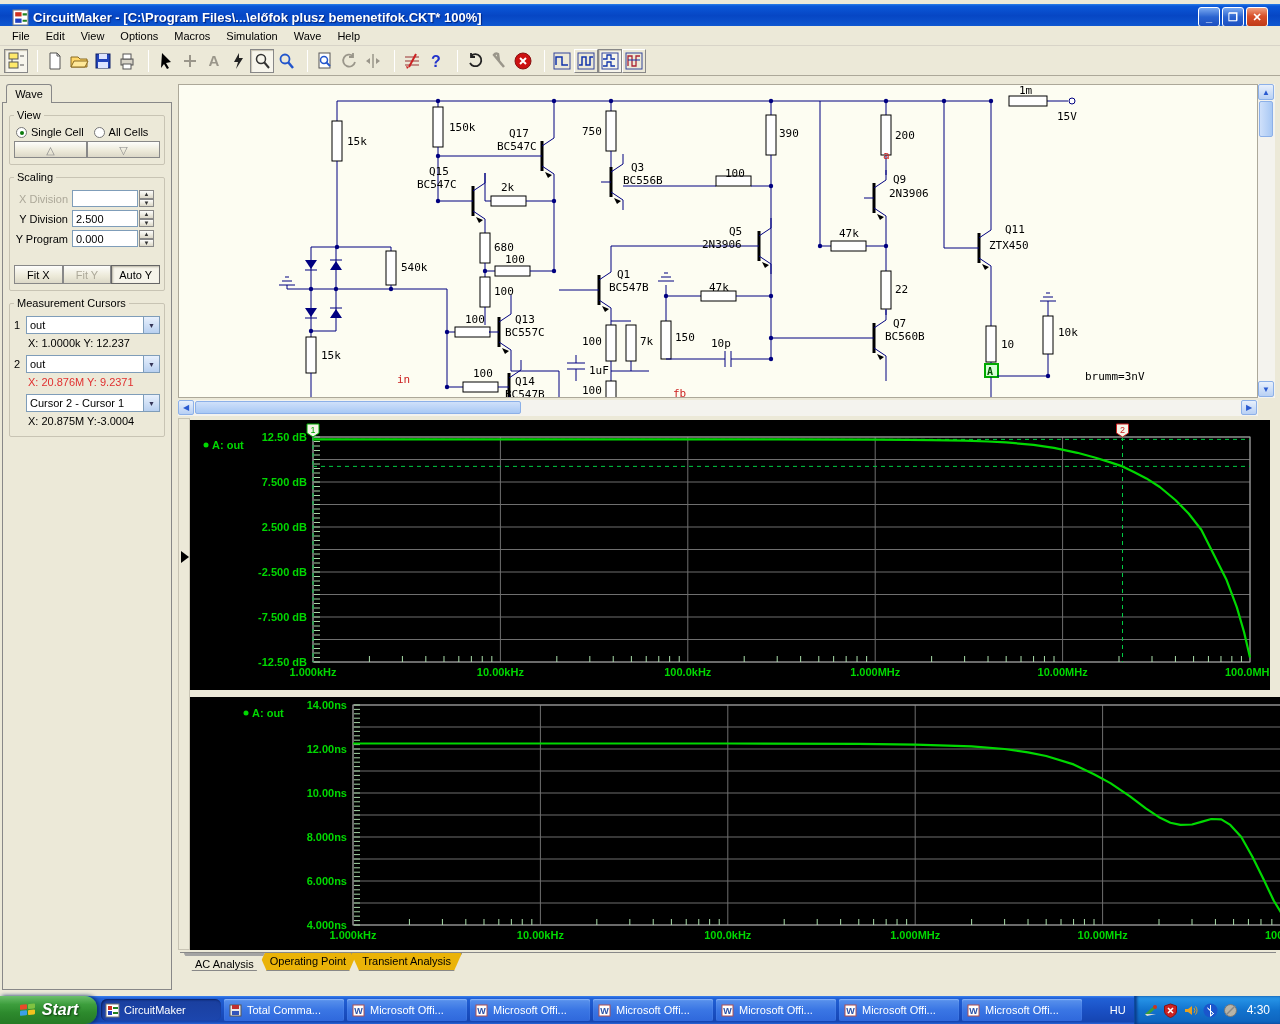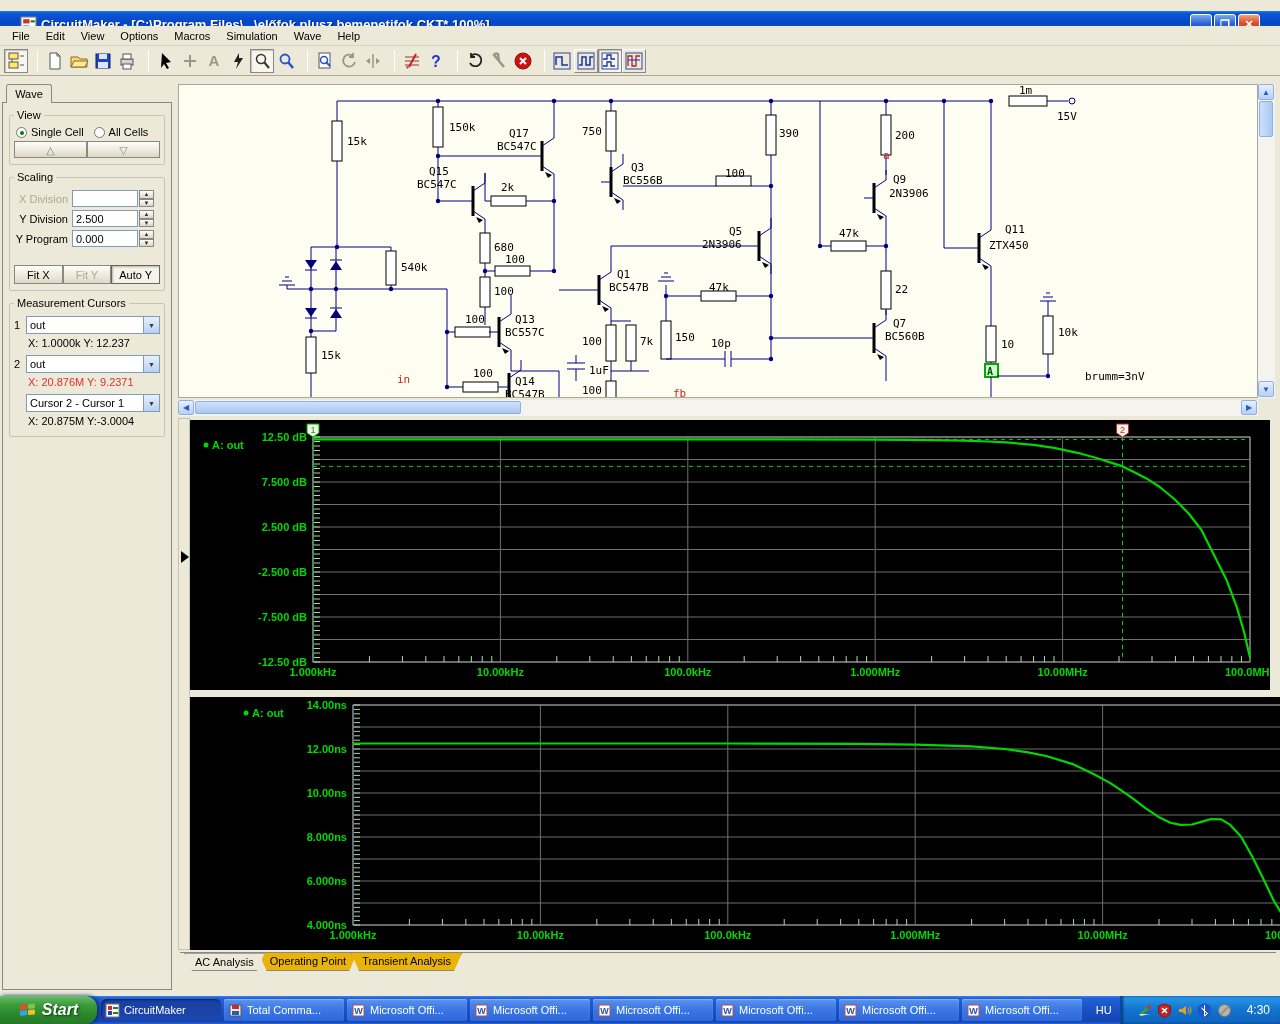--- a/index.html
+++ b/index.html
@@ -1,22 +1,22 @@
 <!DOCTYPE html>
 <html><head>
 <meta charset="utf-8">
 <style>
   * { margin:0; padding:0; box-sizing:border-box; }
   html,body { width:1280px; height:1024px; overflow:hidden; }
   body { font-family:"Liberation Sans", sans-serif; font-size:11px; background:#ece9d8; position:relative; }
 
   
-  .titlebar { position:absolute; left:0; top:11px; width:1280px; height:26px;
+  .titlebar { position:absolute; left:0; top:4px; width:1280px; height:26px;
     background:linear-gradient(180deg,#2a80e8 0%,#0b57d8 8%,#0646c4 45%,#0d55cf 80%,#1963d8 100%);
-    display:flex; align-items:center; padding:0 20px; }
+    display:flex; align-items:center; padding:0 12px; }
   .titlebar .appicon { width:17px; height:17px; margin-right:4px; }
   .titlebar .title { color:#fff; font-weight:bold; font-size:13px; text-shadow:1px 1px 1px #00227a; flex:1;
     white-space:nowrap; overflow:hidden; }
   .winbtns { display:flex; gap:2px; }
   .winbtn { width:22px; height:20px; border-radius:3px; border:1px solid #fff;
     color:#fff; font-size:11px; font-weight:bold; display:flex; align-items:center; justify-content:center;
     background:linear-gradient(180deg,#7aa9f0,#2a63d0 50%,#1c4fc0); }
   .winbtn.close { background:linear-gradient(180deg,#f0a080,#d8502a 45%,#c03a18); }
 
   
@@ -87,38 +87,38 @@
   .graphs { position:absolute; left:0px; top:340px; width:1104px; height:578px; background:#ece9d8; }
   .gsplit { position:absolute; left:2px; top:0; width:12px; height:532px; background:#ece9d8; border:1px solid #c8c4b4; }
   .gsplit .tri { position:absolute; left:2px; top:132px; width:0; height:0;
     border-left:8px solid #000; border-top:6px solid transparent; border-bottom:6px solid transparent; }
   .plot { position:absolute; left:14px; width:1080px; background:#000; }
   .plot.upper { top:2px; height:270px; }
   .plot.lower { top:279px; height:253px;padding-left:40px; }
   .tabsrow { position:absolute; left:4px; top:534px; width:1096px; height:20px; border-top:1px solid #888; display:flex; padding-left:10px; }
   .btab { height:18px; padding:2px 10px 0 10px; border:1px solid #888; border-top:none; background:#eab308;
     clip-path:polygon(0 0,100% 0,calc(100% - 8px) 100%,8px 100%); margin-left:-6px; text-align:center; }
-  .btab.active { background:#ece9d8; font-weight:normal; z-index:2; border-top:1px solid #a3a3a3; }
+  .btab.active { background:#ece9d8; font-weight:normal; z-index:2; border-top:3px solid #a3a3a3; }
 
   
   .taskbar { position:absolute; left:0; top:996px; width:1280px; height:28px;
     background:linear-gradient(180deg,#3a81f0 0%,#2161d6 8%,#1a50c4 50%,#1545b2 92%,#2a66d8 100%); display:flex; align-items:center; }
   .startbtn { width:97px; height:28px; border-radius:0 12px 12px 0;
     background:linear-gradient(180deg,#6cbf6c 0%,#3d9e3d 30%,#2d8a2d 60%,#257a25 100%);
     display:flex; align-items:center; justify-content:center; gap:5px;
     color:#fff; font-weight:bold; font-style:italic; font-size:16px; text-shadow:1px 1px 2px #0a3a0a; box-shadow:2px 0 4px #0a2a6a; }
   .tasks { flex:1; display:flex; align-items:center; gap:3px; padding:0 4px; height:28px; }
   .taskbtn { flex:1; max-width:120px; height:22px; border-radius:2px;
     background:linear-gradient(180deg,#5a92ec,#3a76e4 50%,#2f68dc); box-shadow:inset 0 1px 1px #8ab4f8;
     color:#fff; display:flex; align-items:center; gap:4px; padding:0 4px; overflow:hidden; white-space:nowrap; }
   .taskbtn.active { background:linear-gradient(180deg,#1a3f9e,#1c46ae); box-shadow:inset 1px 1px 2px #0a2060;border-radius:6px; }
   .taskbtn .ticon { width:15px; height:15px; flex:0 0 15px; }
   .lang { color:#fff; padding:0 8px; }
   .tray { height:28px; background:linear-gradient(180deg,#2a9aec,#1273ce 50%,#0e62bc);
-    border-left:1px solid #0a4aa0; box-shadow:inset 2px 0 3px #0a3a88; display:flex; align-items:center; gap:11px; padding:0 10px 0 16px; }
+    border-left:1px solid #0a4aa0; box-shadow:inset 2px 0 3px #0a3a88; display:flex; align-items:center; gap:5px; padding:0 10px 0 8px; }
   .tray .clock { color:#fff; font-size:12px; margin-left:4px; }
   .trayicon { width:15px; height:15px; }
 
   text.schemlbl { font-size:11px; }
   .gtxt { font-family:"Liberation Sans", sans-serif; font-weight:bold; font-size:11px; }
 </style>
 </head>
 <body>
 
 <div class="titlebar">

